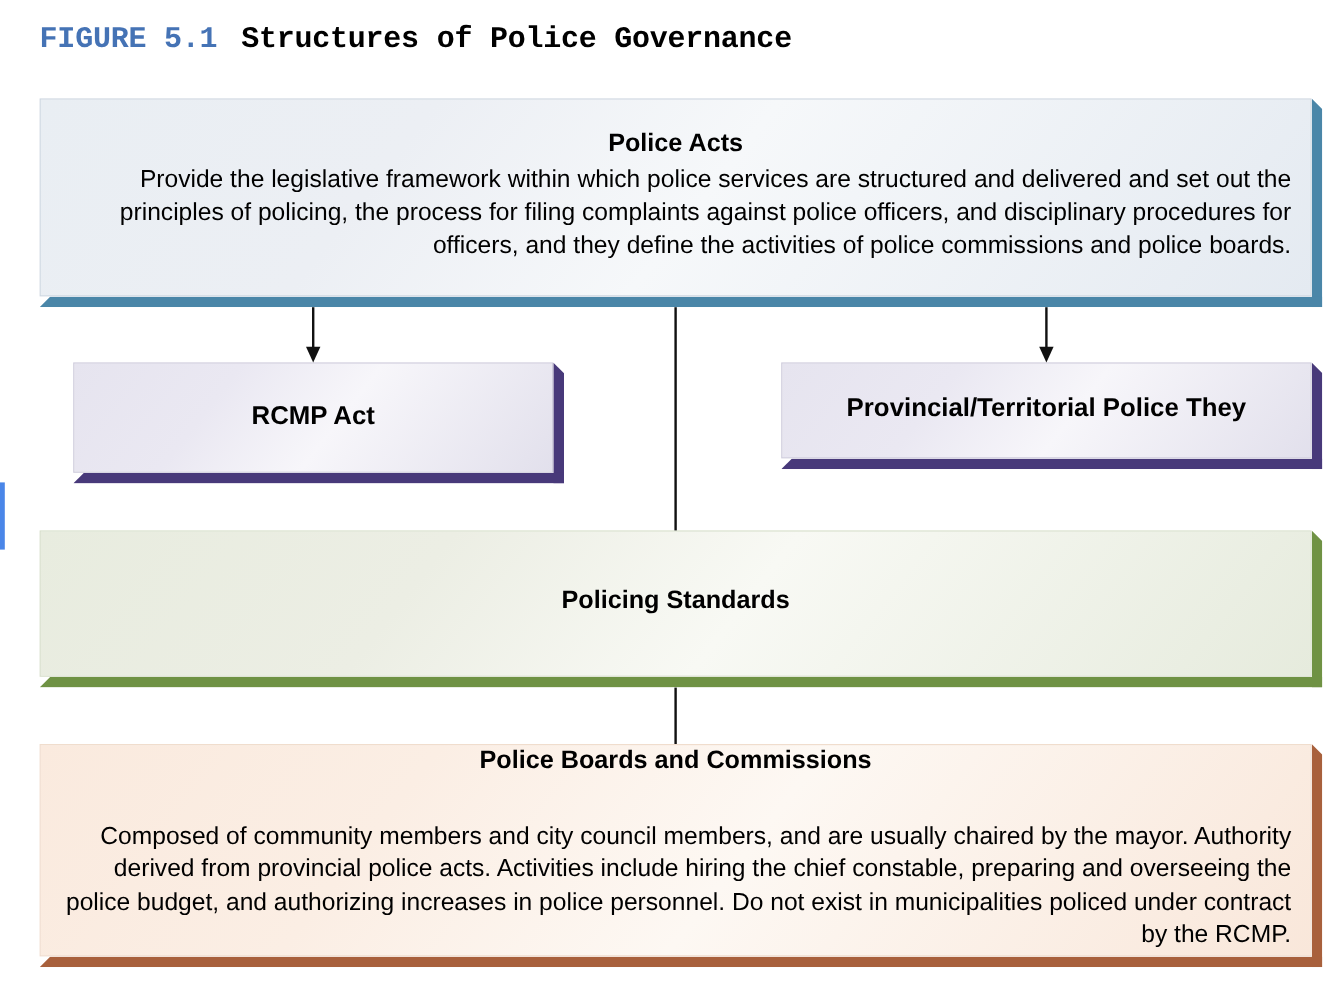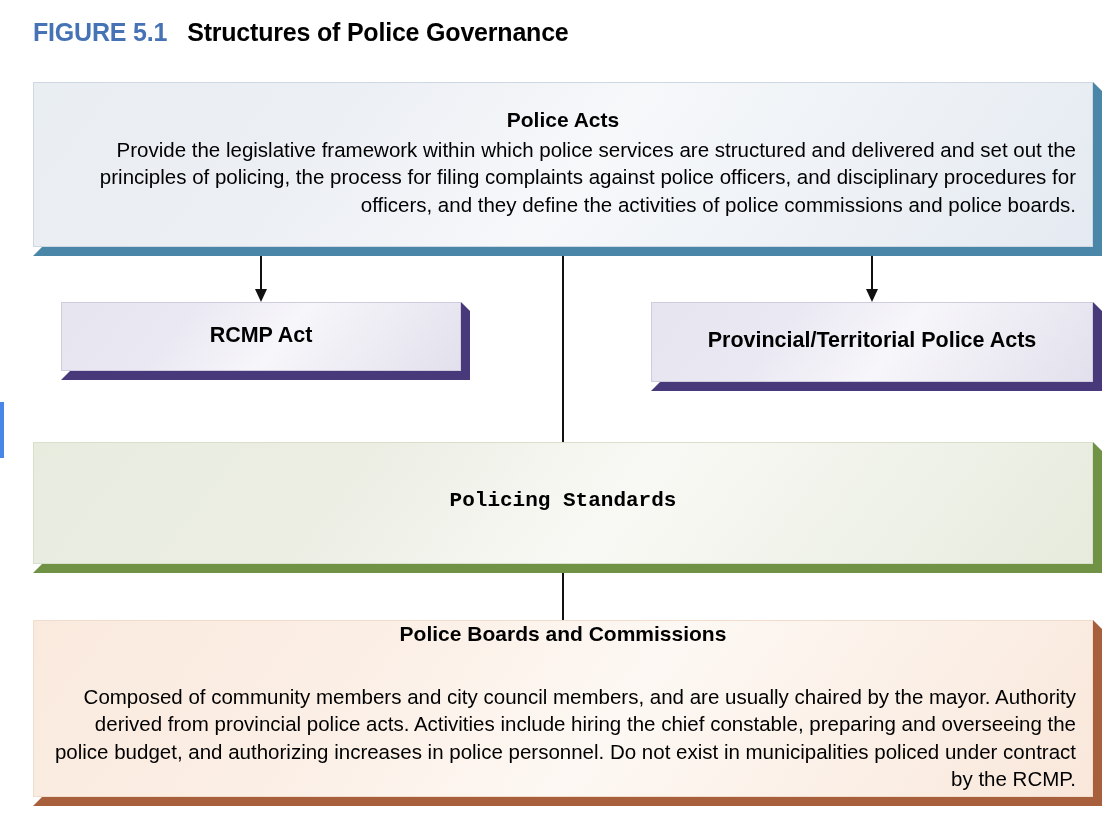--- a/index.html
+++ b/index.html
@@ -27,20 +27,21 @@
 
   
   .figure-title {
     position: absolute;
     left: 33px;
     top: 18px;
     font-size: 25px;
     font-weight: bold;
     letter-spacing: -0.2px;
     white-space: nowrap;
+    font-family: Liberation Mono, monospace;
   }
   .figure-title .fig-num {
     color: #4573b5;
     margin-right: 20px;
   }
   .figure-title .fig-name {
     color: #000000;
   }
 
   
@@ -118,21 +119,21 @@
   #police-acts .bar-right {
     background: #4a86a8;
     clip-path: polygon(0 0, 100% 9px, 100% 100%, 0 100%);
   }
 
   
   #rcmp-act {
     left: 61px;
     top: 302px;
     width: 400px;
-    height: 69px;
+    height: 92px;
   }
   #rcmp-act .face {
     background: linear-gradient(128deg, #e6e4ef 0%, #eae8f2 30%, #f7f6fa 55%, #e2e0ec 100%);
     border: 1px solid #cfccdd;
   }
   #rcmp-act .bar-bottom {
     width: 409px;
     background: #48397a;
     clip-path: polygon(9px 0, 100% 0, 100% 100%, 0 100%);
   }
@@ -165,21 +166,20 @@
   
   #policing-standards {
     left: 33px;
     top: 442px;
     width: 1060px;
     height: 122px;
   }
   #policing-standards .face {
     background: linear-gradient(128deg, #e8ecdf 0%, #eceee4 30%, #f8f9f4 55%, #e6ebdd 100%);
     border: 1px solid #d8dfcb;
-    font-family: Liberation Mono, monospace;
   }
   #policing-standards .bar-bottom {
     width: 1069px;
     background: #6f9244;
     clip-path: polygon(9px 0, 100% 0, 100% 100%, 0 100%);
   }
   #policing-standards .bar-right {
     background: #6f9244;
     clip-path: polygon(0 0, 100% 9px, 100% 100%, 0 100%);
   }
@@ -260,21 +260,21 @@
   <div class="bar-bottom"></div>
   <div class="face">
     <p class="title-only">RCMP Act</p>
   </div>
 </div>
 
 <div class="node" id="provincial-acts">
   <div class="bar-right"></div>
   <div class="bar-bottom"></div>
   <div class="face">
-    <p class="title-only">Provincial/Territorial Police Acts</p>
+    <p class="title-only">Provincial/Territorial Police They</p>
   </div>
 </div>
 
 <div class="node" id="policing-standards">
   <div class="bar-right"></div>
   <div class="bar-bottom"></div>
   <div class="face">
     <p class="title">Policing Standards</p>
   </div>
 </div>

